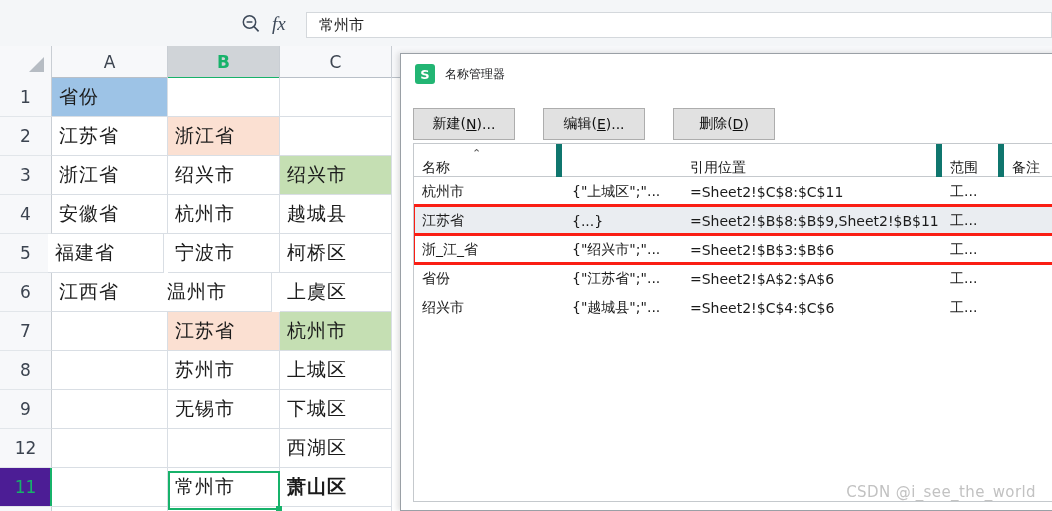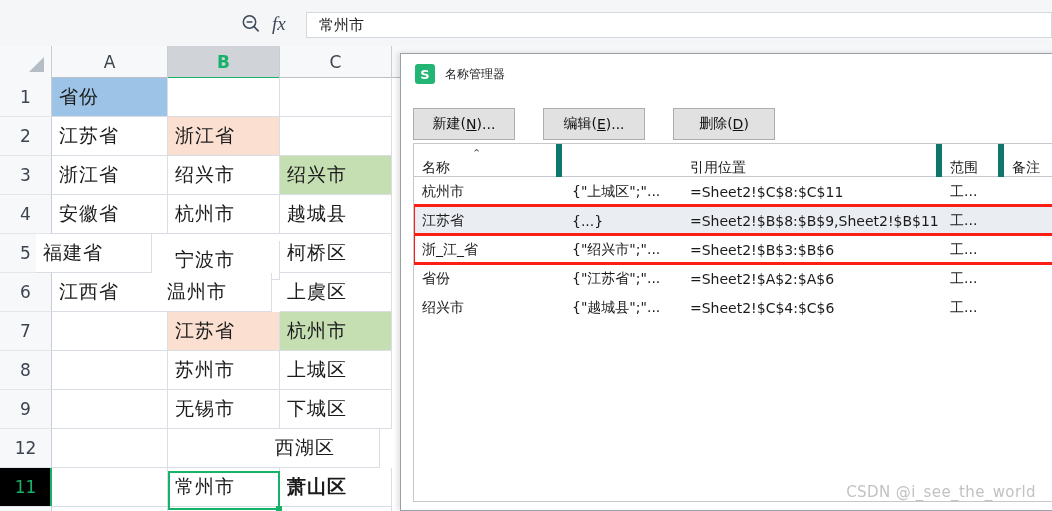--- a/index.html
+++ b/index.html
@@ -50,21 +50,21 @@
   .colhdr { position: absolute; top: 0; height: 32px; border-right: 1px solid #c9ced4;
     display: flex; align-items: center; justify-content: center;
     font-family: "DejaVu Sans", sans-serif; font-size: 17px; color: #3c4450; }
   .colhdr.sel { background: #d0d4d8; color: #17b26a; font-weight: 600; }
   .colhdr.sel::after { content: ""; position: absolute; left: 0; right: 0; bottom: -1px; height: 2px; background: #17b26a; }
 
   .rowhdr { position: absolute; left: 0; width: 52px; background: #f7f8fa;
     border-right: 1px solid #c9ced4; border-bottom: 1px solid #e2e6ea;
     display: flex; align-items: center; justify-content: center;
     font-family: "DejaVu Sans", sans-serif; font-size: 17px; color: #3c4450; }
-  .rowhdr.sel { background: #000000; color: #17b26a; }
+  .rowhdr.sel { background: #4c1d95; color: #17b26a; }
   .rowhdr.sel::after { content: ""; position: absolute; right: -1px; top: 0; bottom: 0; width: 2px; background: #17b26a; }
 
   .cell { position: absolute; border-right: 1px solid #d9dee4; border-bottom: 1px solid #d9dee4;
     display: flex; align-items: center; padding-left: 7px;
     font-family: "DejaVu Serif", serif; font-size: 19px; color: #1b1b1b;
     letter-spacing: 1px; background: #fff; overflow: hidden; white-space: nowrap; }
   .cell.blue { background: #9dc3e6; }
   .cell.peach { background: #fbe0d2; }
   .cell.green { background: #c5dfb3; }
   .cell.empty { color: transparent; }
@@ -152,38 +152,38 @@
         <div class="cell empty" style="left: 280px; top: 32px; width: 112px; height: 39px;"></div>
         <div class="cell" style="left: 52px; top: 71px; width: 116px; height: 39px;">江苏省</div>
         <div class="cell peach" style="left: 168px; top: 71px; width: 112px; height: 39px;">浙江省</div>
         <div class="cell empty" style="left: 280px; top: 71px; width: 112px; height: 39px;"></div>
         <div class="cell" style="left: 52px; top: 110px; width: 116px; height: 39px;">浙江省</div>
         <div class="cell" style="left: 168px; top: 110px; width: 112px; height: 39px;">绍兴市</div>
         <div class="cell green" style="left: 280px; top: 110px; width: 112px; height: 39px;">绍兴市</div>
         <div class="cell" style="left: 52px; top: 149px; width: 116px; height: 39px;">安徽省</div>
         <div class="cell" style="left: 168px; top: 149px; width: 112px; height: 39px;">杭州市</div>
         <div class="cell" style="left: 280px; top: 149px; width: 112px; height: 39px;">越城县</div>
-        <div class="cell" style="left: 36px; top: 188px; width: 116px; height: 39px;">福建省</div>
-        <div class="cell" style="left: 168px; top: 188px; width: 112px; height: 39px; margin-top: 7px;">宁波市</div>
+        <div class="cell" style="left: 48px; top: 188px; width: 116px; height: 39px;">福建省</div>
+        <div class="cell" style="left: 168px; top: 188px; width: 112px; height: 39px;">宁波市</div>
         <div class="cell" style="left: 280px; top: 188px; width: 112px; height: 39px;">柯桥区</div>
         <div class="cell" style="left: 52px; top: 227px; width: 116px; height: 39px;">江西省</div>
         <div class="cell" style="left: 160px; top: 227px; width: 112px; height: 39px;">温州市</div>
         <div class="cell" style="left: 280px; top: 227px; width: 112px; height: 39px;">上虞区</div>
         <div class="cell empty" style="left: 52px; top: 266px; width: 116px; height: 39px;"></div>
         <div class="cell peach" style="left: 168px; top: 266px; width: 112px; height: 39px;">江苏省</div>
         <div class="cell green" style="left: 280px; top: 266px; width: 112px; height: 39px;">杭州市</div>
         <div class="cell empty" style="left: 52px; top: 305px; width: 116px; height: 39px;"></div>
         <div class="cell" style="left: 168px; top: 305px; width: 112px; height: 39px;">苏州市</div>
         <div class="cell" style="left: 280px; top: 305px; width: 112px; height: 39px;">上城区</div>
         <div class="cell empty" style="left: 52px; top: 344px; width: 116px; height: 39px;"></div>
         <div class="cell" style="left: 168px; top: 344px; width: 112px; height: 39px;">无锡市</div>
         <div class="cell" style="left: 280px; top: 344px; width: 112px; height: 39px;">下城区</div>
         <div class="cell empty" style="left: 52px; top: 383px; width: 116px; height: 39px;"></div>
         <div class="cell empty" style="left: 168px; top: 383px; width: 112px; height: 39px;"></div>
-        <div class="cell" style="left: 268px; top: 383px; width: 112px; height: 39px;">西湖区</div>
+        <div class="cell" style="left: 280px; top: 383px; width: 112px; height: 39px;">西湖区</div>
         <div class="cell empty" style="left: 52px; top: 422px; width: 116px; height: 39px;"></div>
         <div class="cell" style="left: 168px; top: 422px; width: 112px; height: 39px;">常州市</div>
         <div class="cell" style="left: 280px; top: 422px; width: 112px; height: 39px; font-weight: bold;">萧山区</div>
         <div class="cell empty" style="left: 52px; top: 461px; width: 116px; height: 39px;"></div>
         <div class="cell empty" style="left: 168px; top: 461px; width: 112px; height: 39px;"></div>
         <div class="cell empty" style="left: 280px; top: 461px; width: 112px; height: 39px;"></div>
       </div>
     <div class="selbox" style="left:168px;top:425px;width:112px;height:39px;">
       <span class="handle"></span>
     </div>

